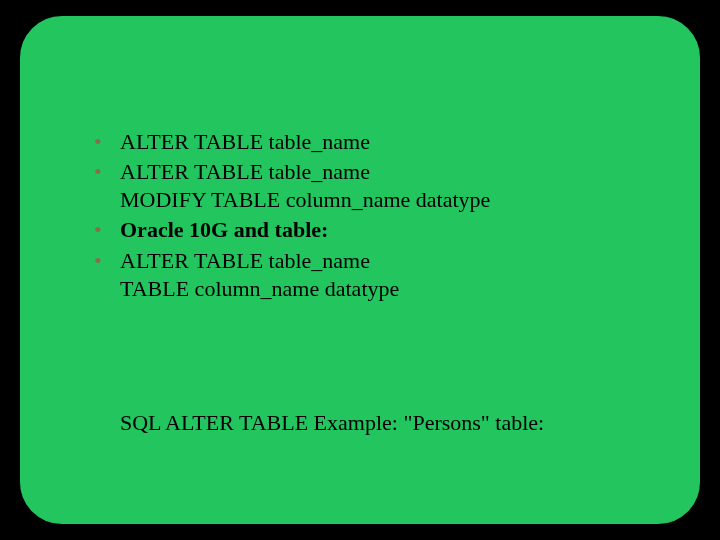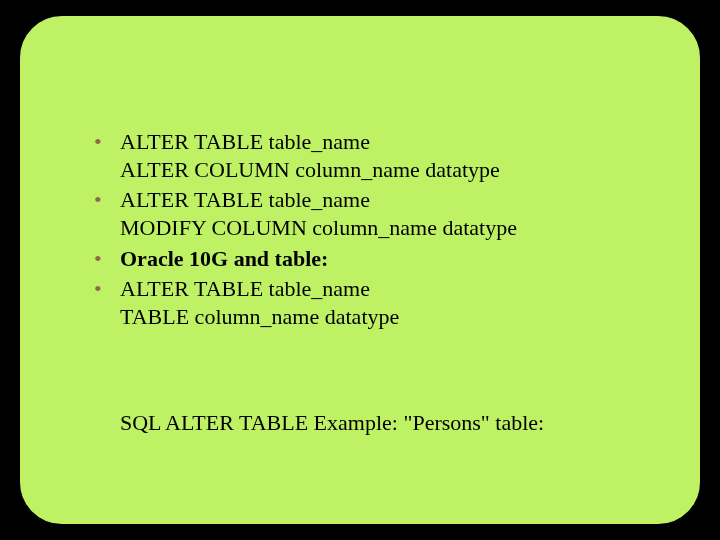--- a/index.html
+++ b/index.html
@@ -11,21 +11,21 @@
     overflow: hidden;
   }
   .slide-frame {
     position: absolute;
     top: 14px;
     left: 18px;
     right: 18px;
     bottom: 14px;
     border: 2px solid #000;
     border-radius: 44px;
-    background: #bef264;
+    background: #22c55e;
   }
   .content {
     position: absolute;
     top: 112px;
     left: 74px;
     right: 60px;
     font-size: 22px;
     line-height: 1.28;
     color: #000;
   }
@@ -60,25 +60,24 @@
   }
 </style>
 </head>
 <body>
 
 <div class="slide-frame">
 
   <div class="content">
     <div class="bullet-item">
       <span>ALTER TABLE table_name</span><br>
-      <span>ALTER COLUMN column_name datatype</span>
     </div>
     <div class="bullet-item">
       <span>ALTER TABLE table_name</span><br>
-      <span>MODIFY COLUMN column_name datatype</span>
+      <span>MODIFY TABLE column_name datatype</span>
     </div>
     <div class="bullet-item">
       <span class="bold">Oracle 10G and table:</span>
     </div>
     <div class="bullet-item">
       <span>ALTER TABLE table_name</span><br>
       <span>TABLE column_name datatype</span>
     </div>
   </div>
 

